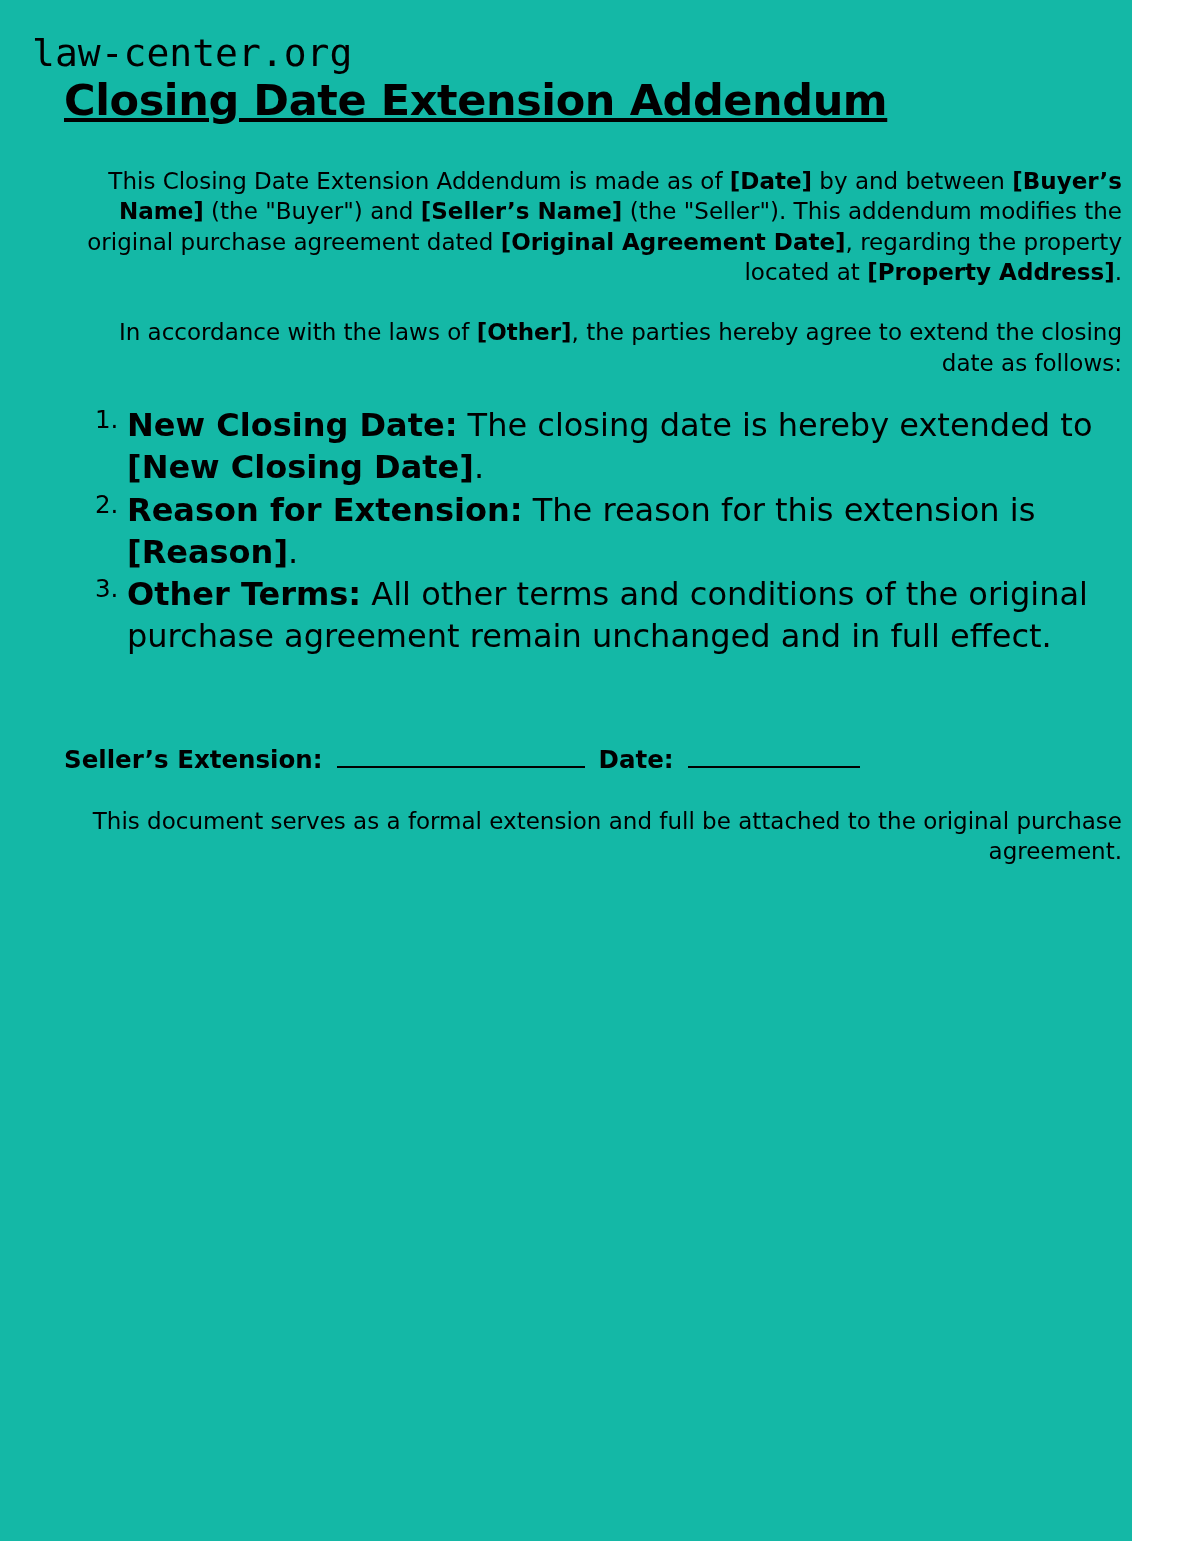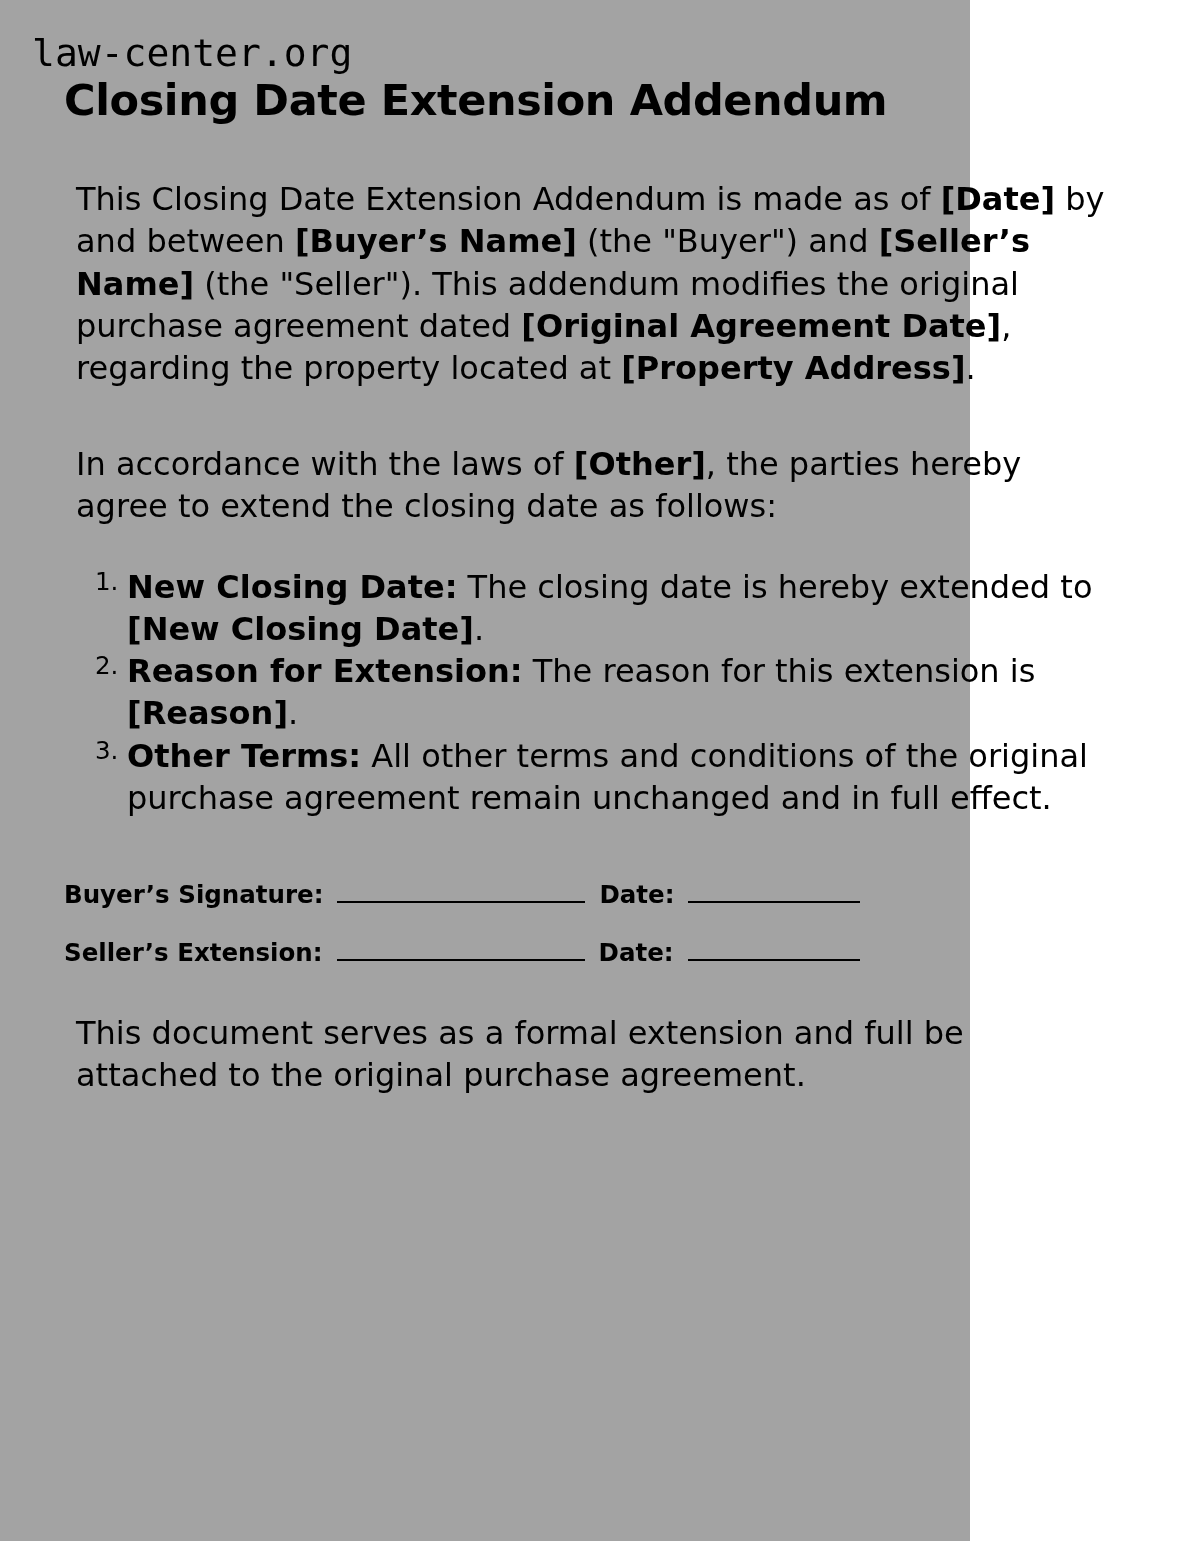--- a/index.html
+++ b/index.html
@@ -9,23 +9,23 @@
   }
   body {
     width: 1191px;
     height: 1541px;
     font-family: "DejaVu Sans", sans-serif;
     color: #000000;
     -webkit-font-smoothing: antialiased;
   }
   .page {
     position: relative;
-    width: 970px;
+    width: 1132px;
     height: 1541px;
-    background: #a3a3a3;
+    background: #14b8a6;
     box-sizing: border-box;
   }
   .content {
     position: absolute;
     left: 64px;
     top: 34px;
     width: 1058px;
   }
   .site-logo {
     font-family: "DejaVu Sans Mono", monospace;
@@ -40,27 +40,28 @@
   }
   .doc-title {
     font-family: "DejaVu Sans", sans-serif;
     font-size: 43px;
     font-weight: bold;
     line-height: 1.12;
     letter-spacing: -0.4px;
     margin: 0 0 0 0;
     color: #000000;
     white-space: nowrap;
+    text-decoration: underline;
   }
   .para {
-    font-size: 32px;
+    font-size: 23px;
     line-height: 1.32;
-    margin: 12px;
+    margin: 0;
     color: #000000;
-    text-align: left;
+    text-align: right;
   }
   .para b, .li-text b {
     font-weight: bold;
   }
   .spacer-1 { height: 42px; }
   .spacer-2 { height: 30px; }
   .spacer-3 { height: 26px; }
   .spacer-4 { height: 30px; }
   .spacer-5 { height: 30px; }
   .spacer-6 { height: 26px; }
@@ -132,21 +133,20 @@
       <li><span class="li-text"><b>New Closing Date:</b><span> The closing date is hereby extended to </span><b>[New Closing Date]</b><span>.</span></span></li>
       <li><span class="li-text"><b>Reason for Extension:</b><span> The reason for this extension is </span><b>[Reason]</b><span>.</span></span></li>
       <li><span class="li-text"><b>Other Terms:</b><span> All other terms and conditions of the original purchase agreement remain unchanged and in full effect.</span><b></b><span></span></span></li>
     </ol>
 
     <div class="spacer-4"></div>
 
 
     <div class="spacer-5"></div>
 
-    <div class="sig-row"><span class="sig-label">Buyer’s Signature:</span><span class="gap-sm"></span><span class="rule rule-sig"></span><span class="gap-sm"></span><span class="sig-label">Date:</span><span class="gap-sm"></span><span class="rule rule-date"></span></div>
 
     <div class="spacer-6"></div>
 
     <div class="sig-row"><span class="sig-label">Seller’s Extension:</span><span class="gap-sm"></span><span class="rule rule-sig"></span><span class="gap-sm"></span><span class="sig-label">Date:</span><span class="gap-sm"></span><span class="rule rule-date"></span></div>
 
     <div class="spacer-7"></div>
 
     <p class="para">This document serves as a formal extension and full be attached to the original purchase agreement.</p>
 
   </div>

